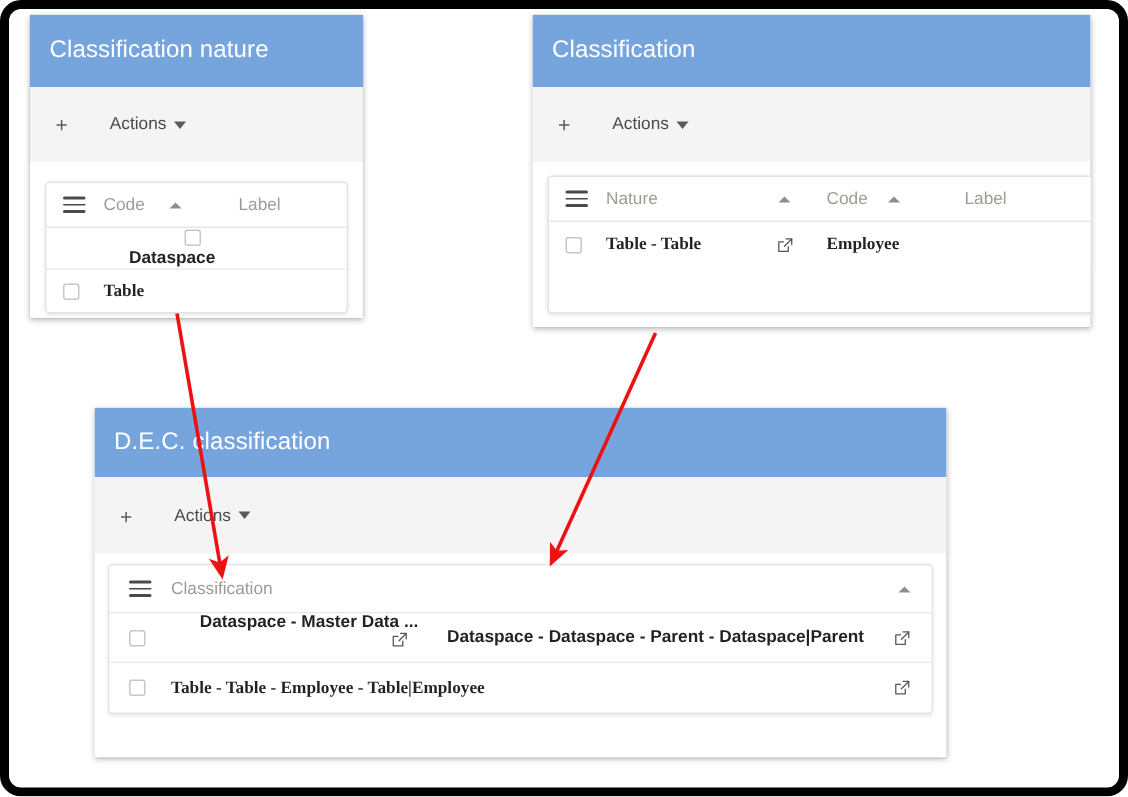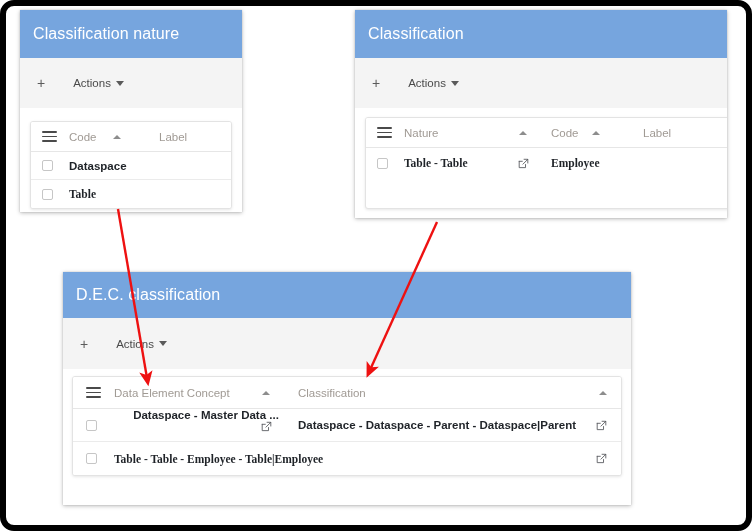--- a/index.html
+++ b/index.html
@@ -181,21 +181,21 @@
             </span>
         </div>
         <div class="cell" style="width:90px;">
           <span class="col-head-txt">Code</span>
           <span class="sort-caret" style="margin-left:16px;"></span>
         </div>
         <div class="cell" style="flex:1;">
           <span class="col-head-txt">Label</span>
         </div>
       </div>
-      <div class="grid-row" style="height:28px;">
+      <div class="grid-row" style="height:28px;flex-direction:column;">
         <div class="cell" style="width:38px; padding-left:11px;">
           <span class="checkbox"></span>
         </div>
         <div class="cell" style="width:90px;">
           <span class="cell-txt">Dataspace</span>
         </div>
         <div class="cell" style="flex:1;">
           <span class="cell-txt"></span>
         </div>
       </div>
@@ -284,24 +284,20 @@
     </div>
     <div class="grid" style="left:9px; top:104px; width:550px; height:100px;">
       <div class="grid-row grid-head" style="height:32px;">
         <div class="cell" style="width:41px; padding-left:13px;">
           <span class="hamburger">
               <i></i>
               <i></i>
               <i></i>
             </span>
         </div>
-        <div class="cell" style="width:184px;">
-          <span class="col-head-txt">Data Element Concept</span>
-          <span class="sort-caret" style="margin-left:auto; margin-right:28px;"></span>
-        </div>
         <div class="cell" style="flex:1; padding-right:14px;">
           <span class="col-head-txt">Classification</span>
           <span class="sort-caret" style="margin-left:auto;"></span>
         </div>
       </div>
 
       <div class="grid-row" style="height:33px;">
         <div class="cell" style="width:41px; padding-left:13px;">
           <span class="checkbox"></span>
         </div>

